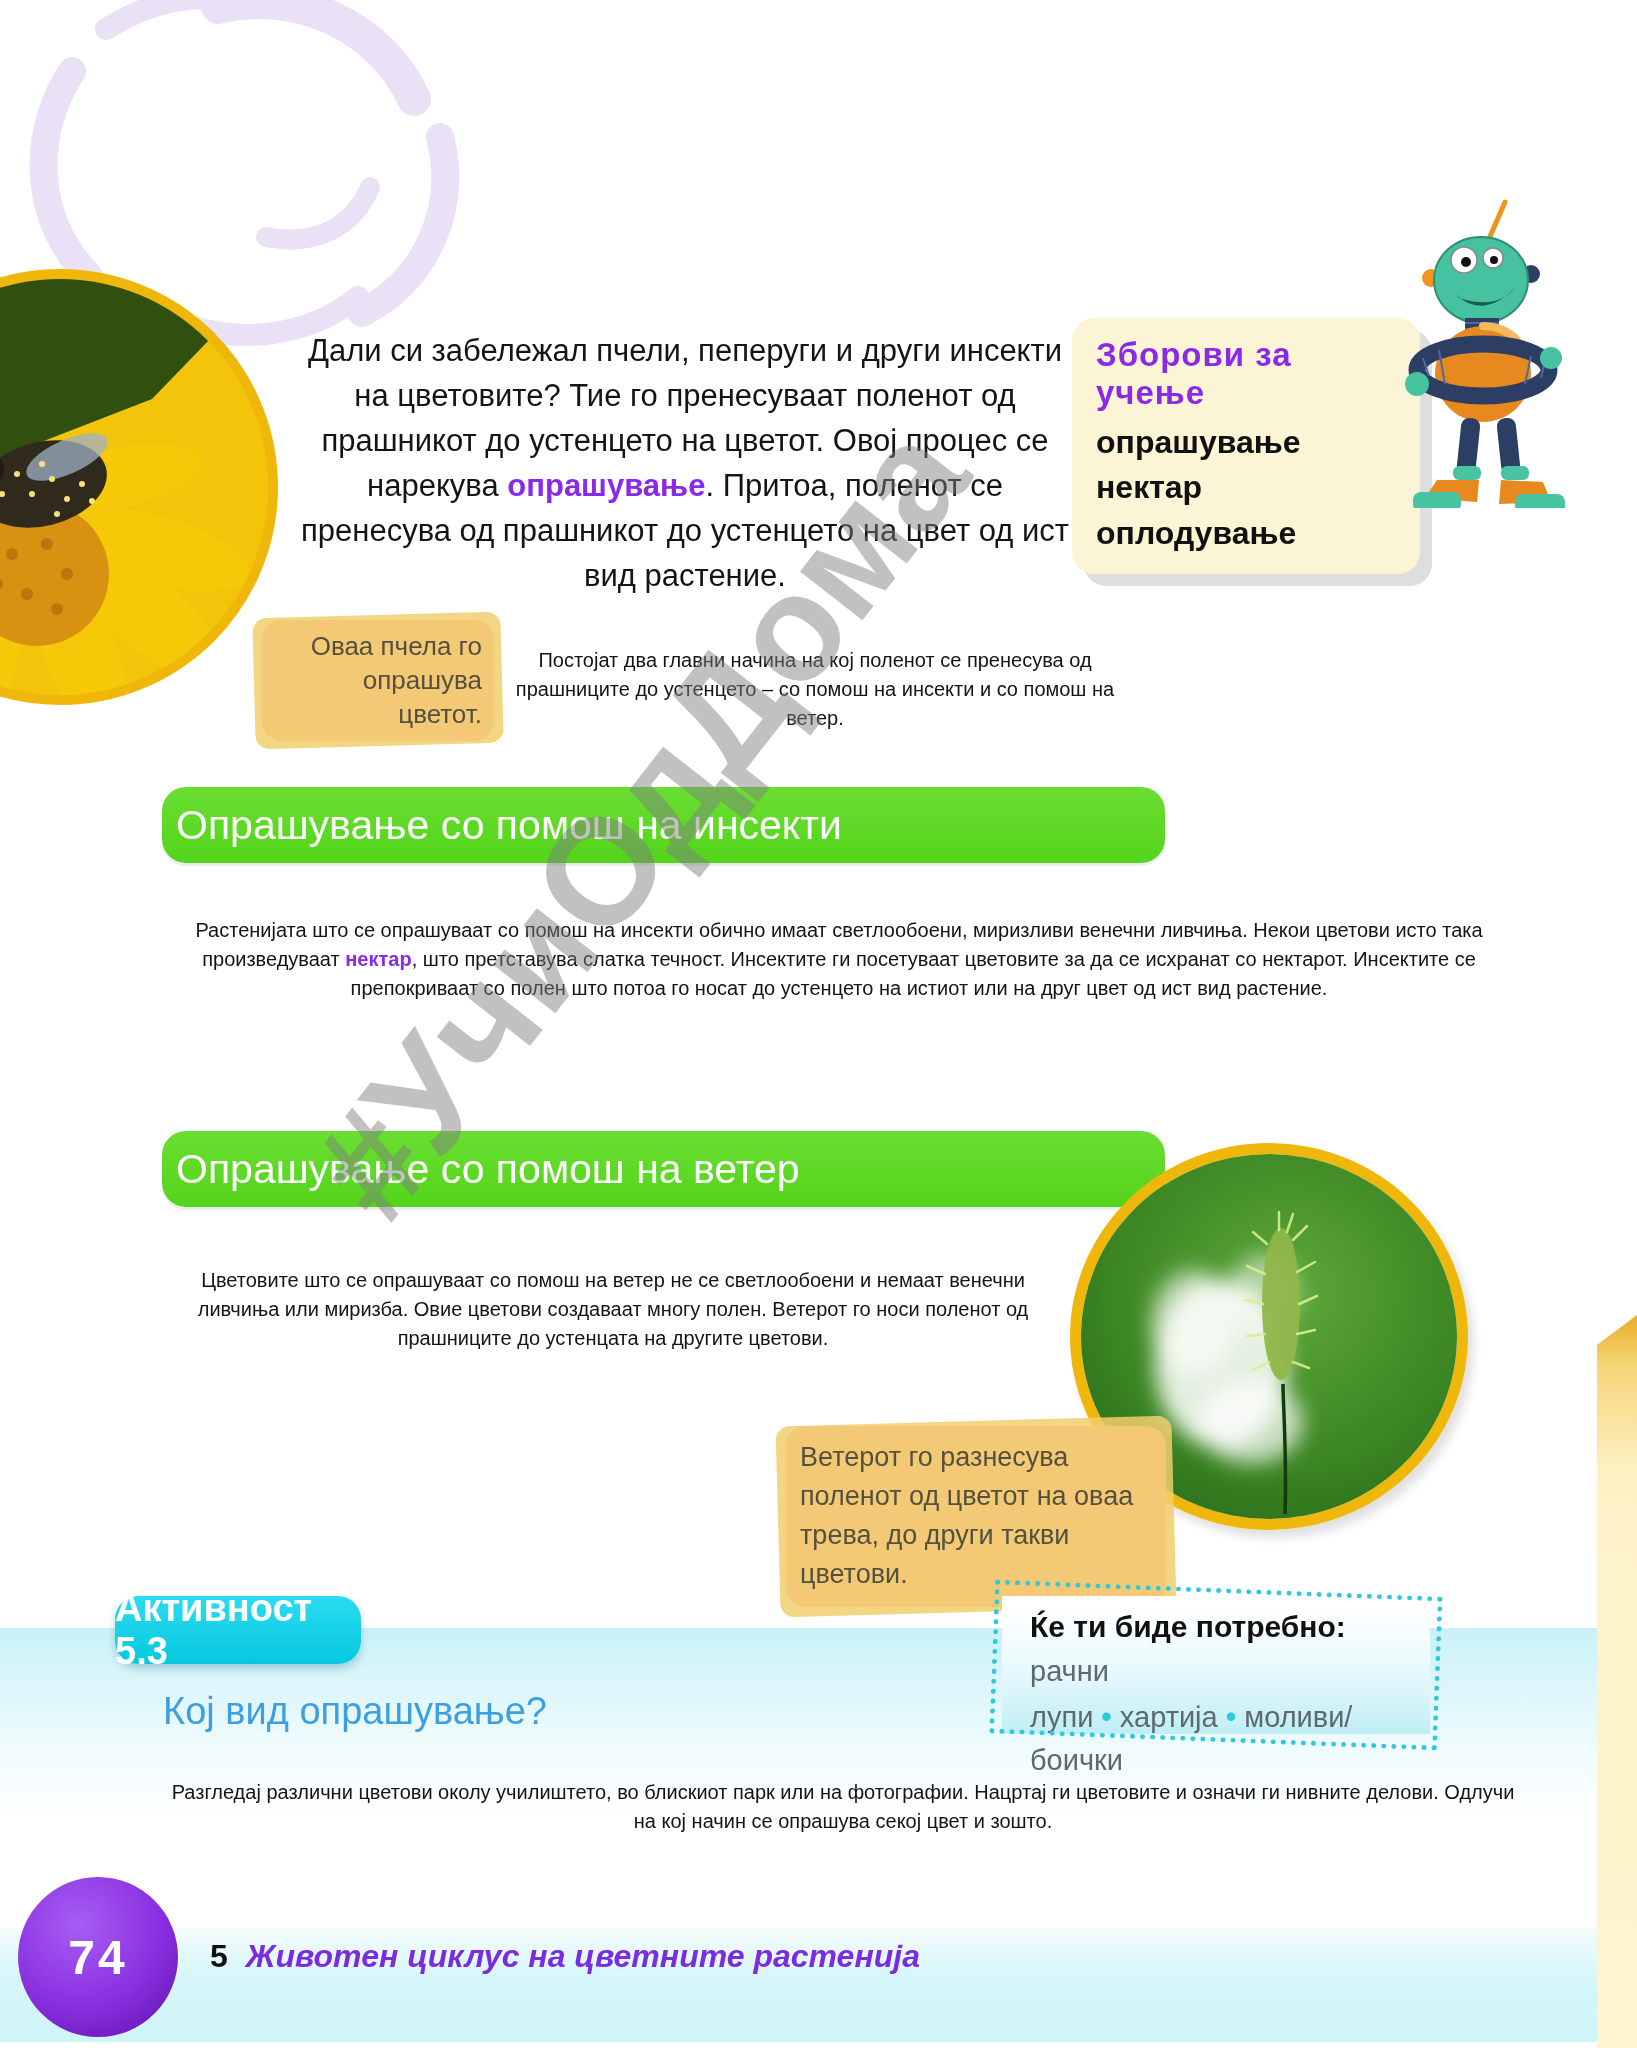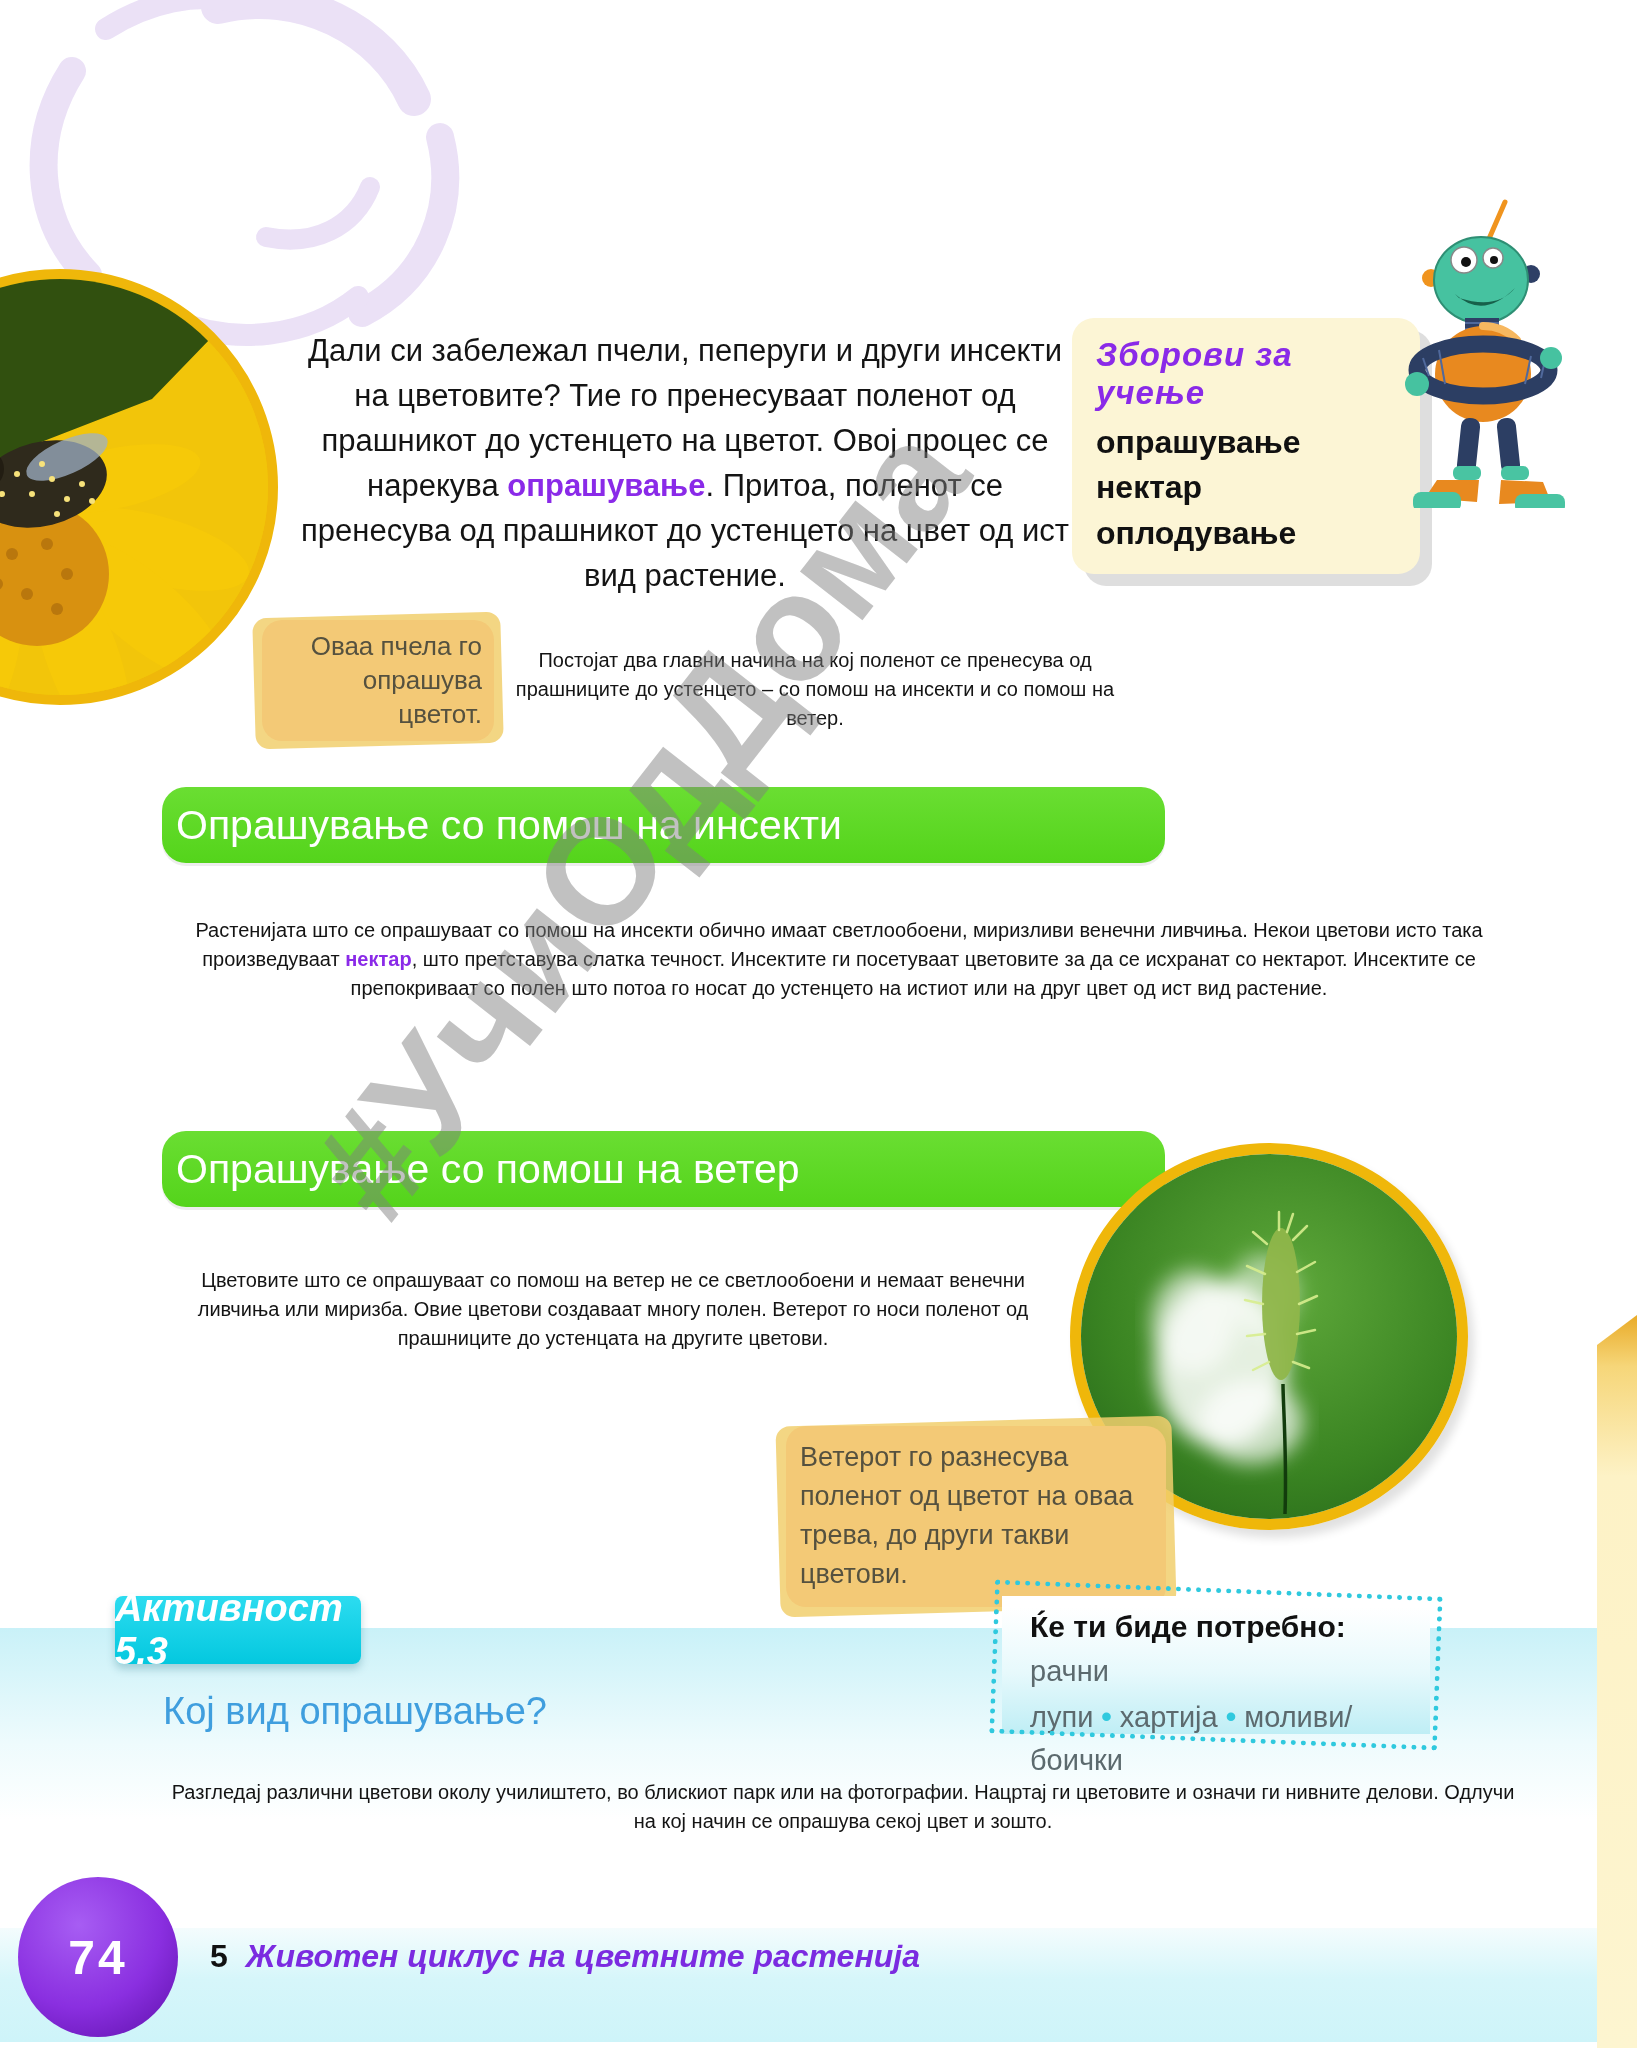--- a/index.html
+++ b/index.html
@@ -14,21 +14,21 @@
   .hdr-title{font-size:47px;font-weight:400;}
   
   .bee-photo{left:-158px;top:269px;width:416px;height:416px;border:10px solid #efb70a;border-radius:50%;
     overflow:hidden;z-index:2;background:#f2c50a;}
   
   .intro{left:295px;top:298px;width:780px;font-size:31px;line-height:1.45;color:#141414;text-align:center;z-index:3;}
   .kw{color:#8a2ae8;font-weight:700;}
   
   .words-box{left:1072px;top:318px;width:348px;min-height:190px;background:#fcf5d5;border-radius:22px;
     box-shadow:12px 12px 0 rgba(0,0,0,0.13);padding:18px 24px;box-sizing:border-box;z-index:2;}
-  .words-title{color:#8a2ae8;font-size:33px;font-weight:700;font-style:italic;letter-spacing:1px;margin-bottom:8px;}
+  .words-title{color:#8a2ae8;font-size:33px;font-weight:700;letter-spacing:1px;margin-bottom:8px;}
   .word-item{font-size:32px;font-weight:700;color:#111;line-height:1.42;}
   .robot{left:1365px;top:198px;z-index:3;}
   
   .brush{background:#fca5a5;border-radius:20px;}
   .brush::before{content:"";position:absolute;inset:-5px -8px;background:#f1cf6d;transform:rotate(-1.6deg);
     border-radius:14px;z-index:-1;opacity:.85;}
   .bee-caption{left:262px;top:620px;width:208px;padding:10px 12px;font-size:26px;line-height:1.3;
     color:#55513f;text-align:right;z-index:2;}
   .grass-caption{left:786px;top:1426px;width:352px;padding:12px 14px;font-size:27px;line-height:1.45;
     color:#55513f;text-align:left;z-index:2;}
@@ -44,22 +44,22 @@
     color:#fff;font-size:41px;z-index:2;box-shadow:0 3px 0 rgba(0,0,0,0.07);}
   .gb1{top:787px;}
   .gb2{top:1131px;}
   
   .grass-photo{left:1070px;top:1143px;width:376px;height:365px;border:11px solid #efb70a;border-radius:50%;
     overflow:hidden;z-index:2;box-shadow:6px 8px 10px rgba(0,0,0,0.12);}
   
   .band1{left:0;top:1628px;width:1637px;height:192px;background:linear-gradient(180deg,#c9f1f8 0%,#eefbfd 60%,#ffffff 100%);z-index:0;}
   .band2{left:0;top:1928px;width:1637px;height:114px;background:linear-gradient(180deg,#f4fcfd 0%,#d6f6fa 45%,#cef4f9 100%);z-index:0;}
   .activity-banner{left:115px;top:1596px;width:246px;height:68px;background:linear-gradient(180deg,#2cdcf0,#04c8df);
-    border-radius:8px;display:flex;align-items:center;justify-content:center;color:#fff;font-size:38px;font-weight:700;
-    z-index:2;box-shadow:0 5px 8px rgba(0,90,110,0.25);font-style:italic;}
+    border-radius:23px;display:flex;align-items:center;justify-content:center;color:#fff;font-size:38px;font-weight:700;
+    z-index:2;box-shadow:0 5px 8px rgba(0,90,110,0.25);}
   .needs-box{left:1002px;top:1596px;width:428px;height:138px;z-index:2;
     background:linear-gradient(180deg,#ffffff 8%,#e7f9fc 55%,#bfeef5 100%);padding:14px 28px;box-sizing:border-box;}
   .needs-border{position:absolute;inset:-8px -10px;border:5px dotted #2fc9de;border-radius:4px;transform:rotate(2.2deg);pointer-events:none;}
   .needs-title{font-size:30px;font-weight:700;color:#111;margin-bottom:6px;}
   .needs-items{font-size:29px;color:#5c6a6e;line-height:1.5;}
   .needs-sep{color:#2fc9de;font-size:30px;padding:0 8px;font-weight:700;}
   .question{left:163px;top:1690px;font-size:38px;color:#3f9ede;z-index:3;}
   
   .page-circle{left:18px;top:1877px;width:160px;height:160px;border-radius:50%;z-index:3;
     background:radial-gradient(circle at 38% 30%,#a75df3 0%,#8a2fe0 55%,#5c0fa8 100%);

